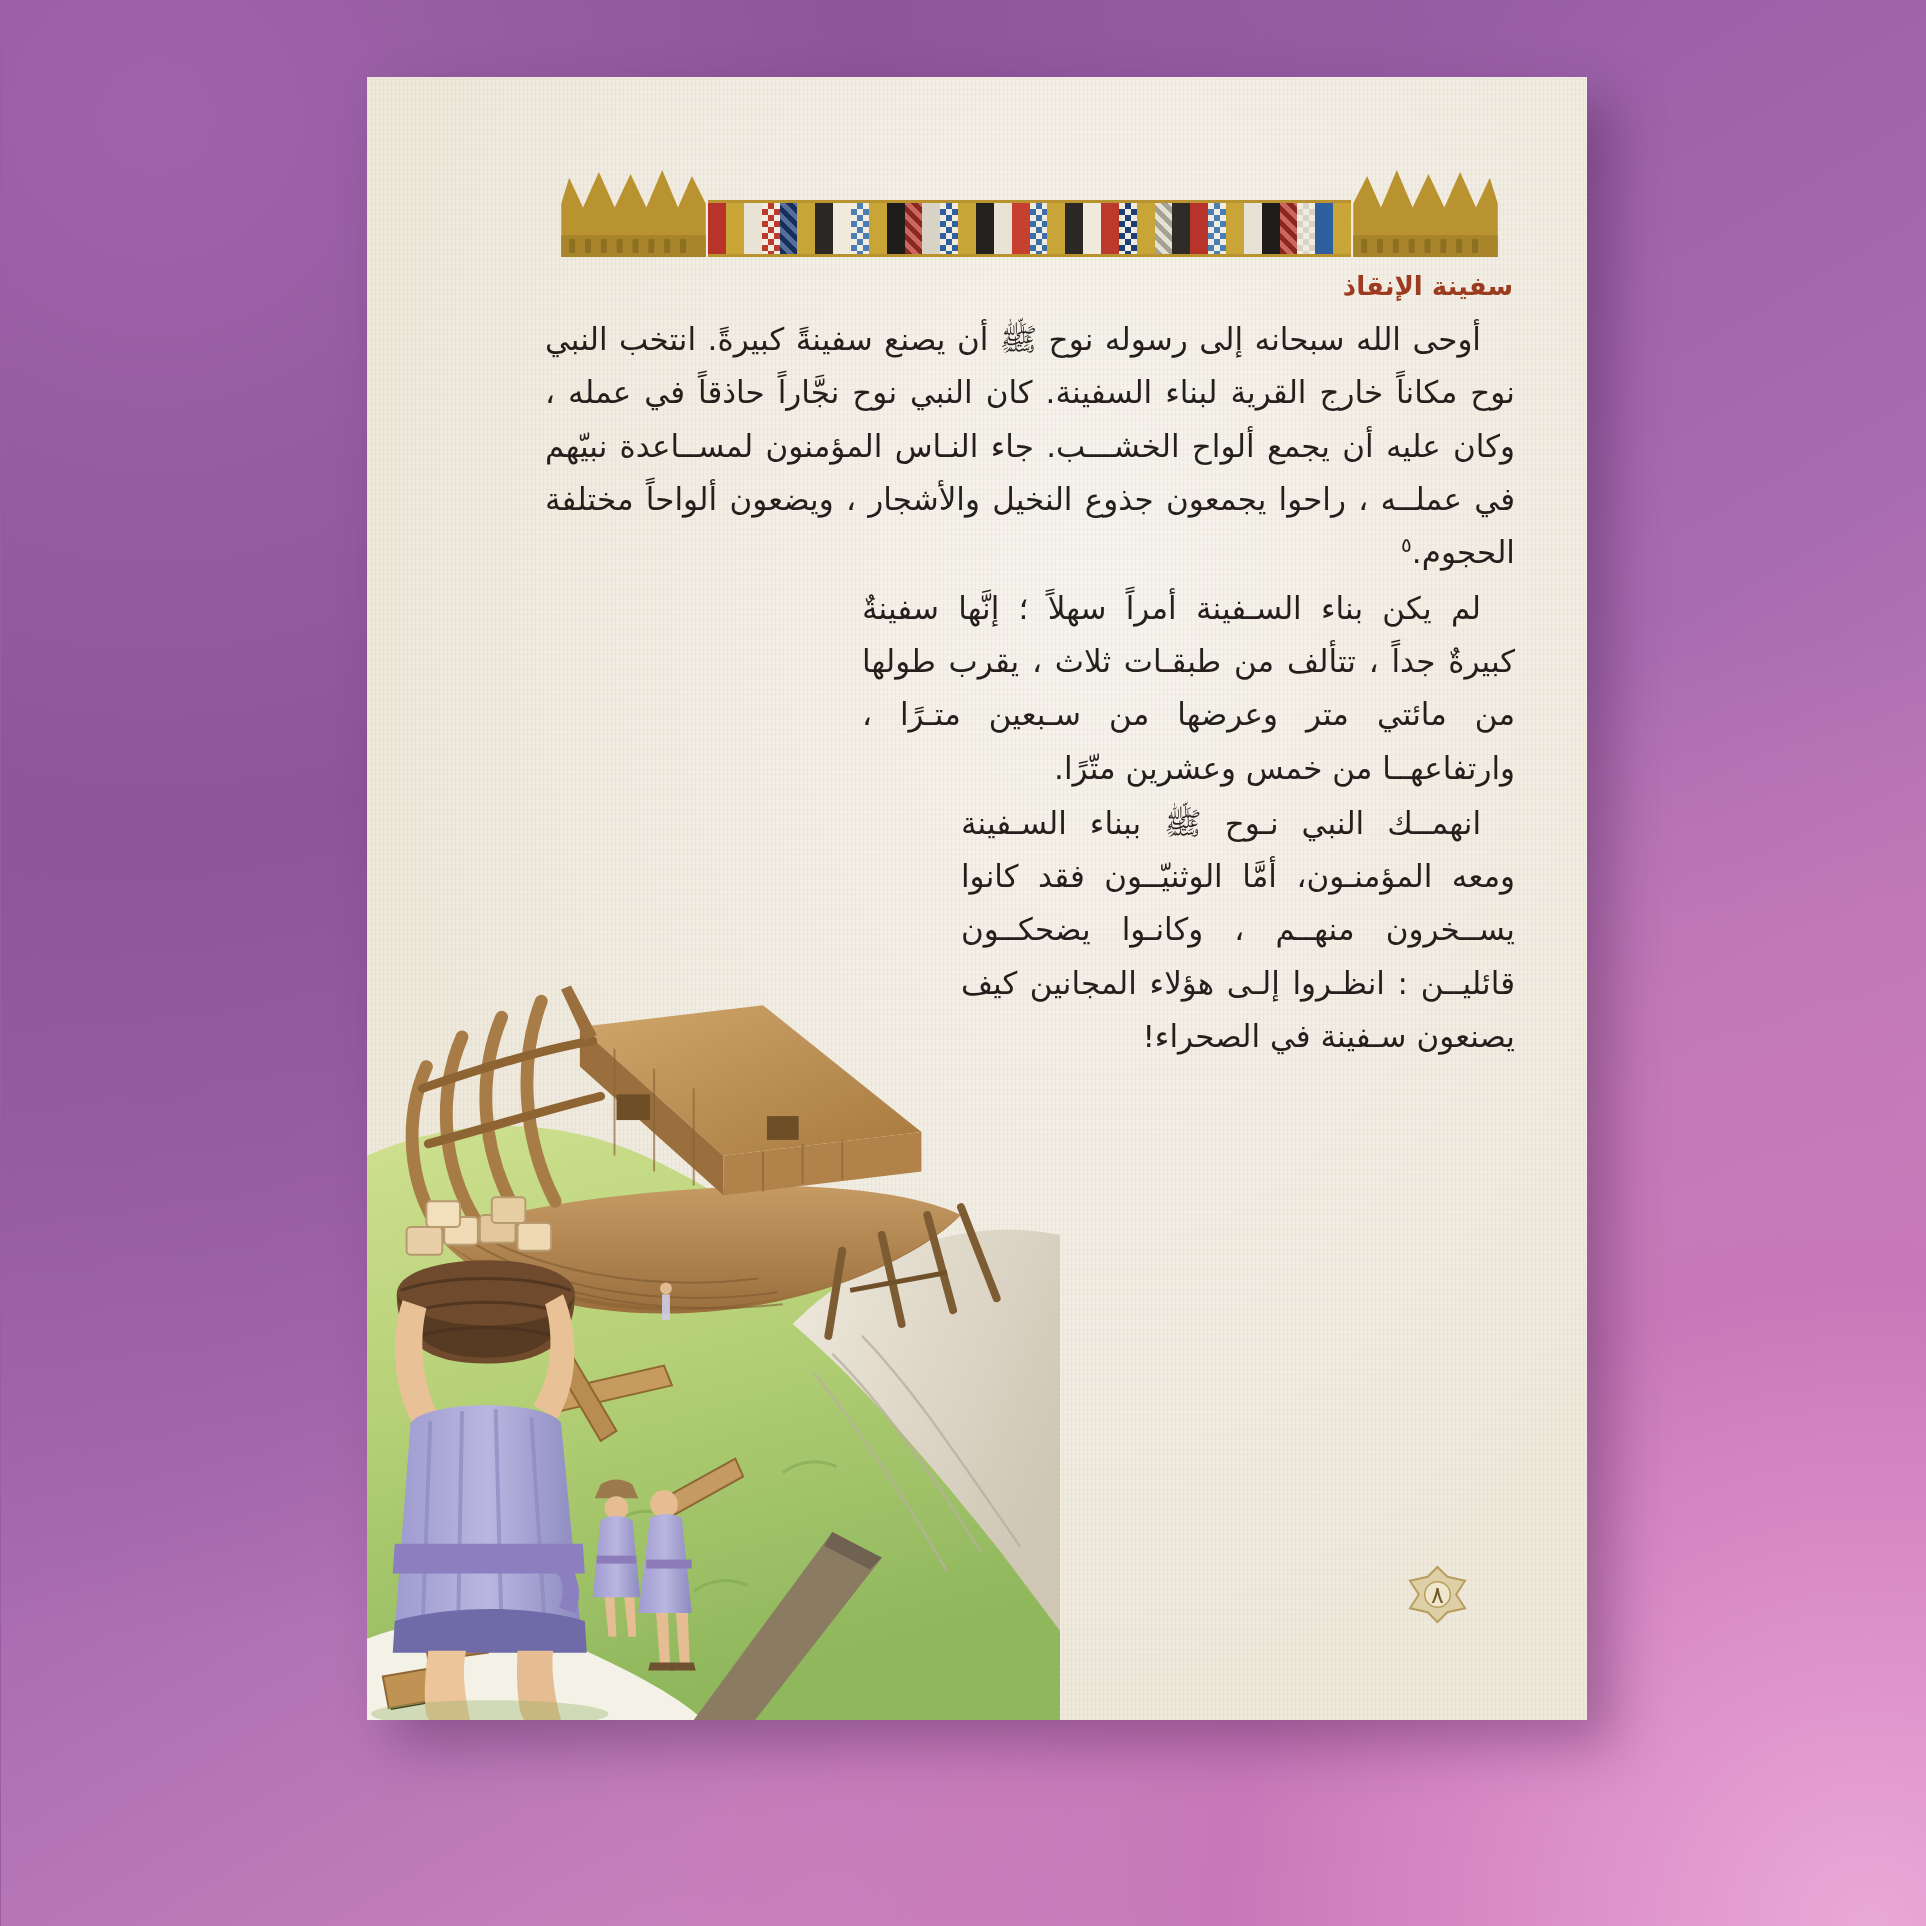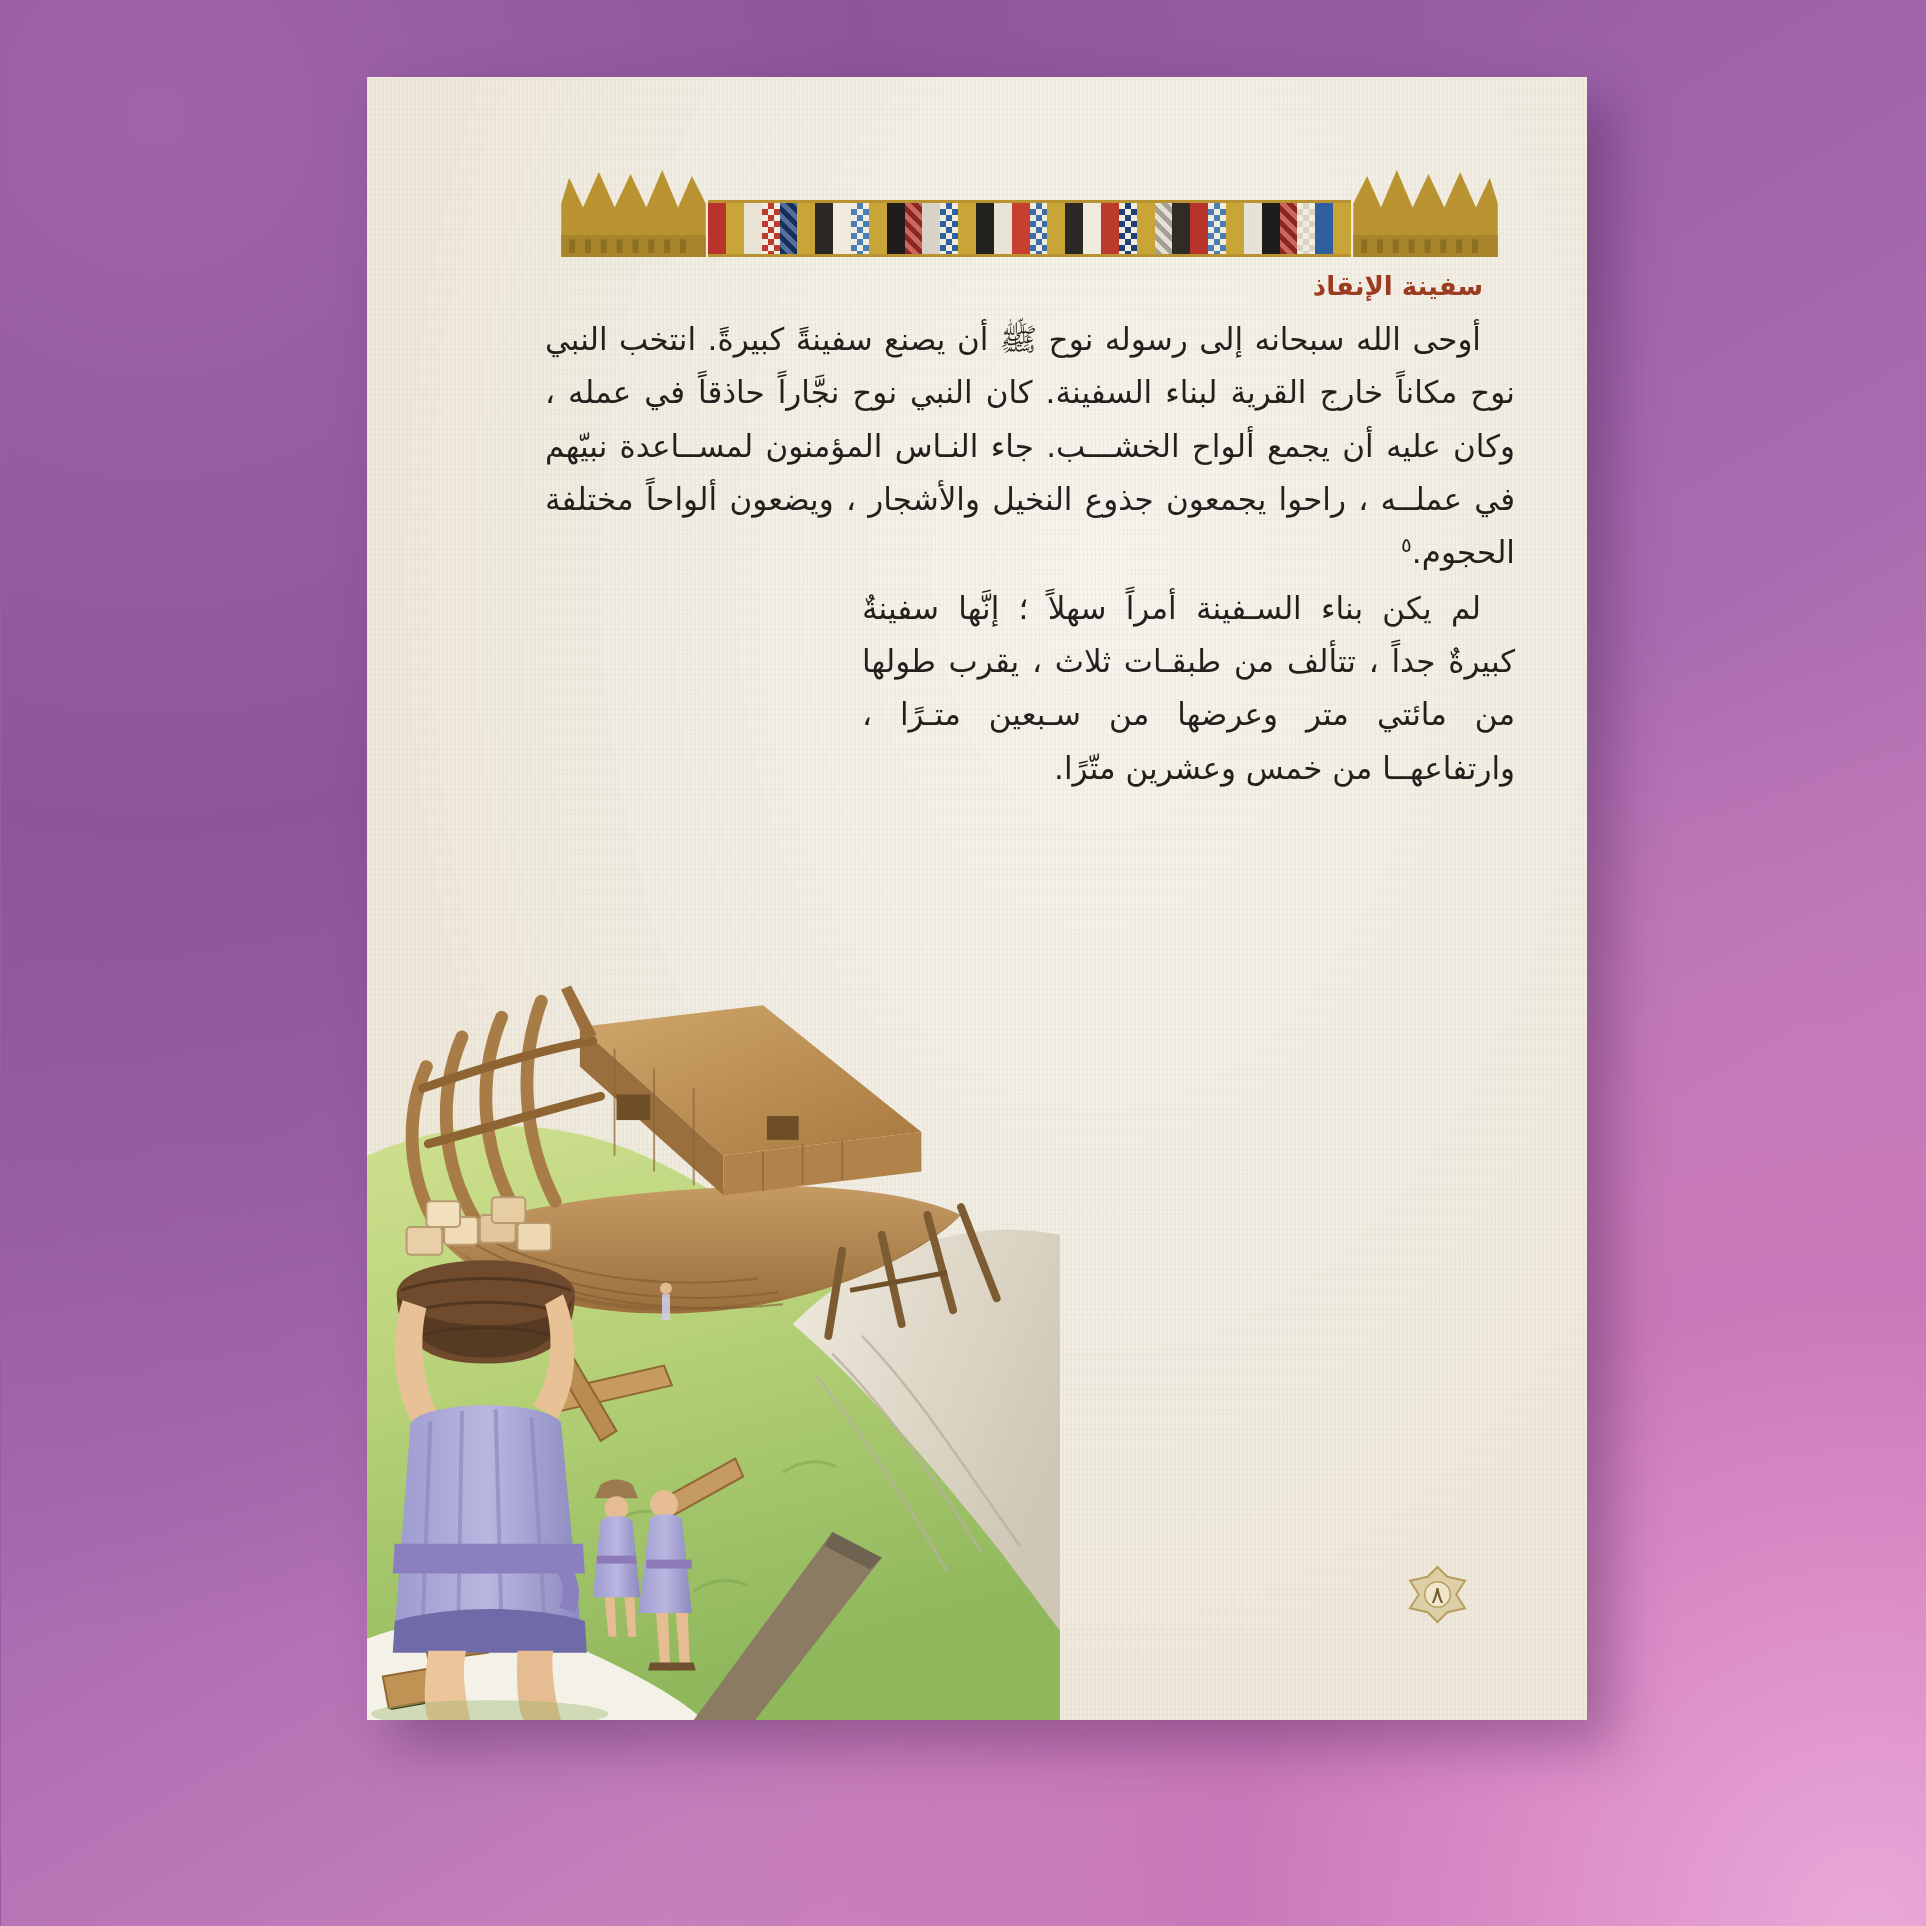--- a/index.html
+++ b/index.html
@@ -74,21 +74,21 @@
     display: flex;
     overflow: hidden;
     border-top: 3px solid #b8932f;
     border-bottom: 3px solid #b8932f;
   }
   .band-cell { flex: 1 1 auto; height: 100%; }
 
   
   .section-title {
     position: absolute;
-    right: 104px;
+    right: 74px;
     top: 194px;
     font-size: 26px;
     color: #9c3b1f;
     font-weight: bold;
     letter-spacing: 0;
     line-height: 1.2;
   }
 
   
   .body-text {
@@ -220,20 +220,21 @@
         <div class="band-cell" style="background: rgb(201, 164, 55);"></div>
         <div class="band-cell" style="background: rgb(184, 52, 42);"></div>
       </div>
   </div>
 
   <div class="section-title">سفينة الإنقاذ</div>
 
   <div class="body-text">
     <p class="para p1"><span>أوحى الله سبحانه إلى رسوله نوح ﷺ أن يصنع سفينةً كبيرةً. انتخب النبي نوح مكاناً خارج القرية لبناء السفينة. كان النبي نوح نجَّاراً حاذقاً في عمله ، وكان عليه أن يجمع ألواح الخشـــب. جاء النـاس المؤمنون لمســاعدة نبيّهم في عملــه ، راحوا يجمعون جذوع النخيل والأشجار ، ويضعون ألواحاً مختلفة الحجوم.</span><span class="sup">٥</span></p>
     <p class="para p3">لم يكن بناء السـفينة أمراً سهلاً ؛ إنَّها سفينةٌ كبيرةٌ جداً ، تتألف من طبقـات ثلاث ، يقرب طولها من مائتي متر وعرضها من سـبعين متـرًا ، وارتفاعهــا من خمس وعشرين متّرًا.</p>
+    <p class="para p4">انهمــك النبي نـوح ﷺ ببناء السـفينة ومعه المؤمنـون، أمَّا الوثنيّــون فقد كانوا يســخرون منهــم ، وكانـوا يضحكــون قائليــن : انظـروا إلـى هؤلاء المجانين كيف يصنعون سـفينة في الصحراء!</p>
   </div>
 
   <svg id="illo" viewBox="0 0 700 1130" preserveAspectRatio="xMinYMax meet">
     <defs>
       <linearGradient id="hillG" x1="0" y1="0" x2="0.3" y2="1">
         <stop offset="0" stop-color="#cfe08f"></stop>
         <stop offset="0.45" stop-color="#b6d177"></stop>
         <stop offset="1" stop-color="#8fb75c"></stop>
       </linearGradient>
       <linearGradient id="hullG" x1="0" y1="0" x2="0" y2="1">

